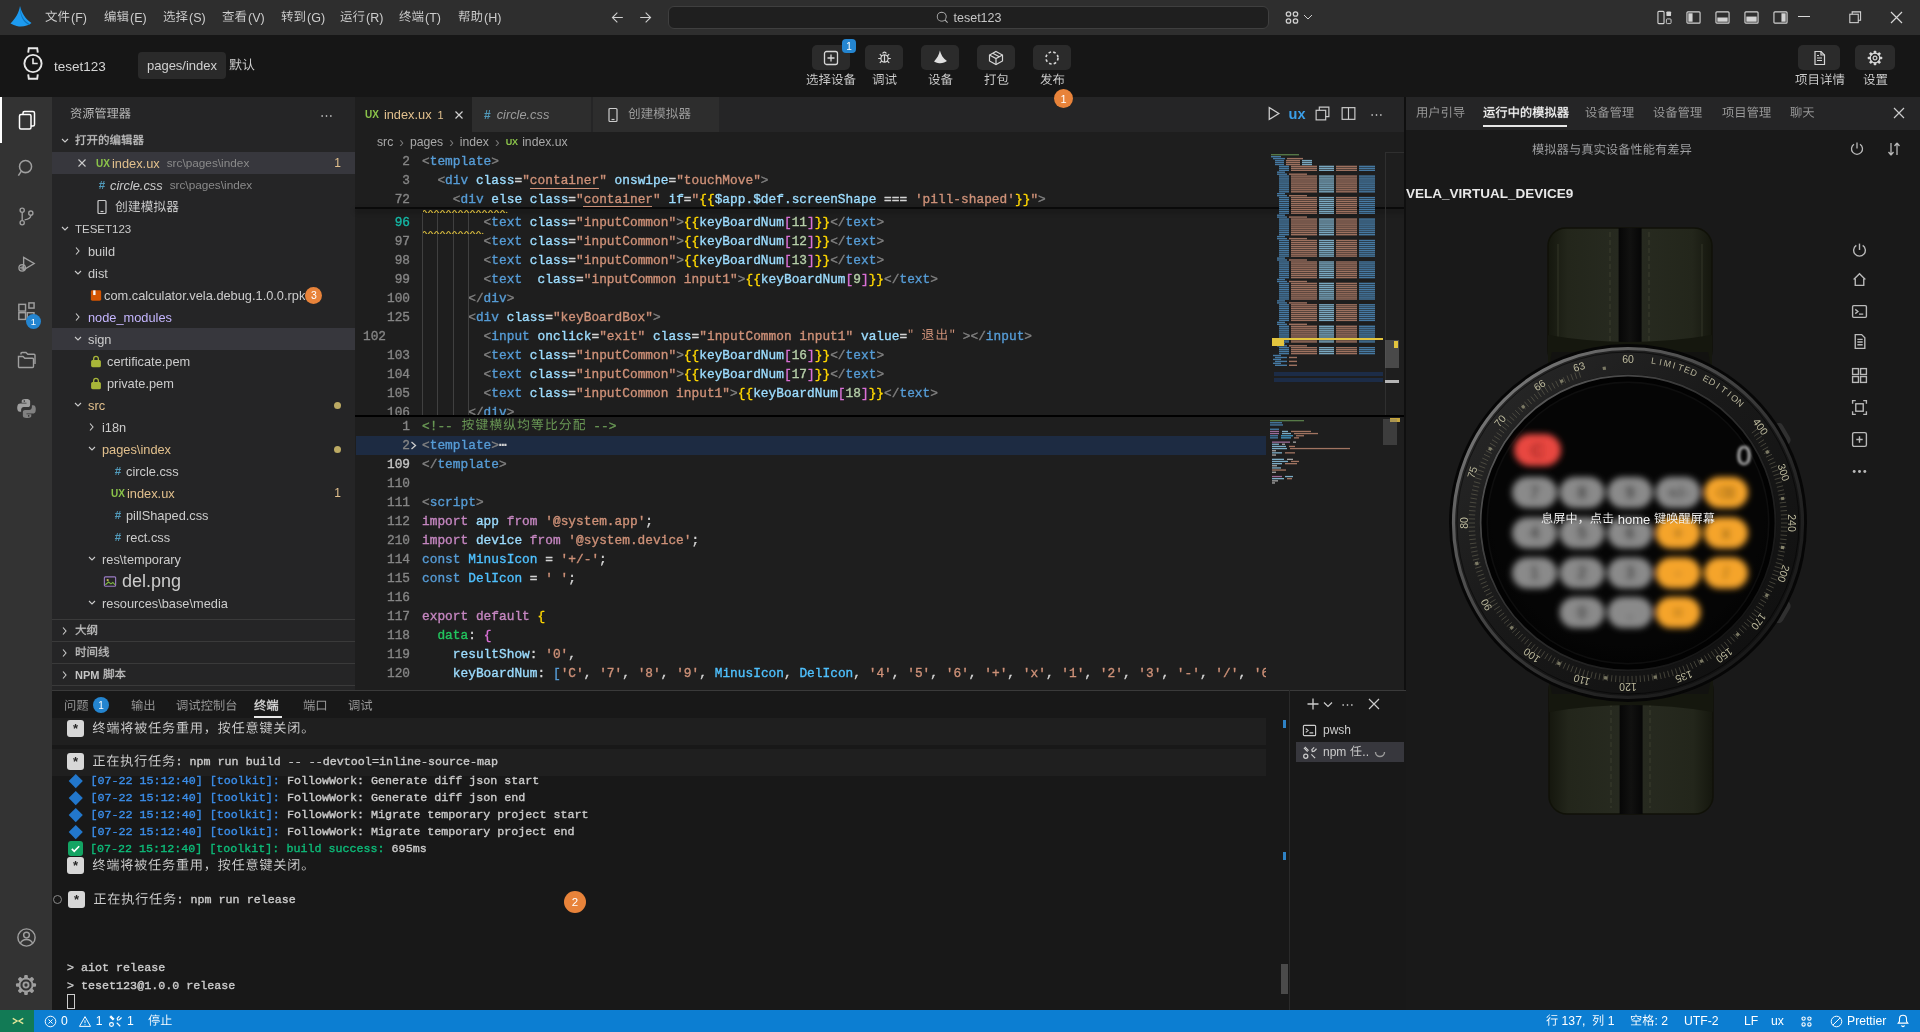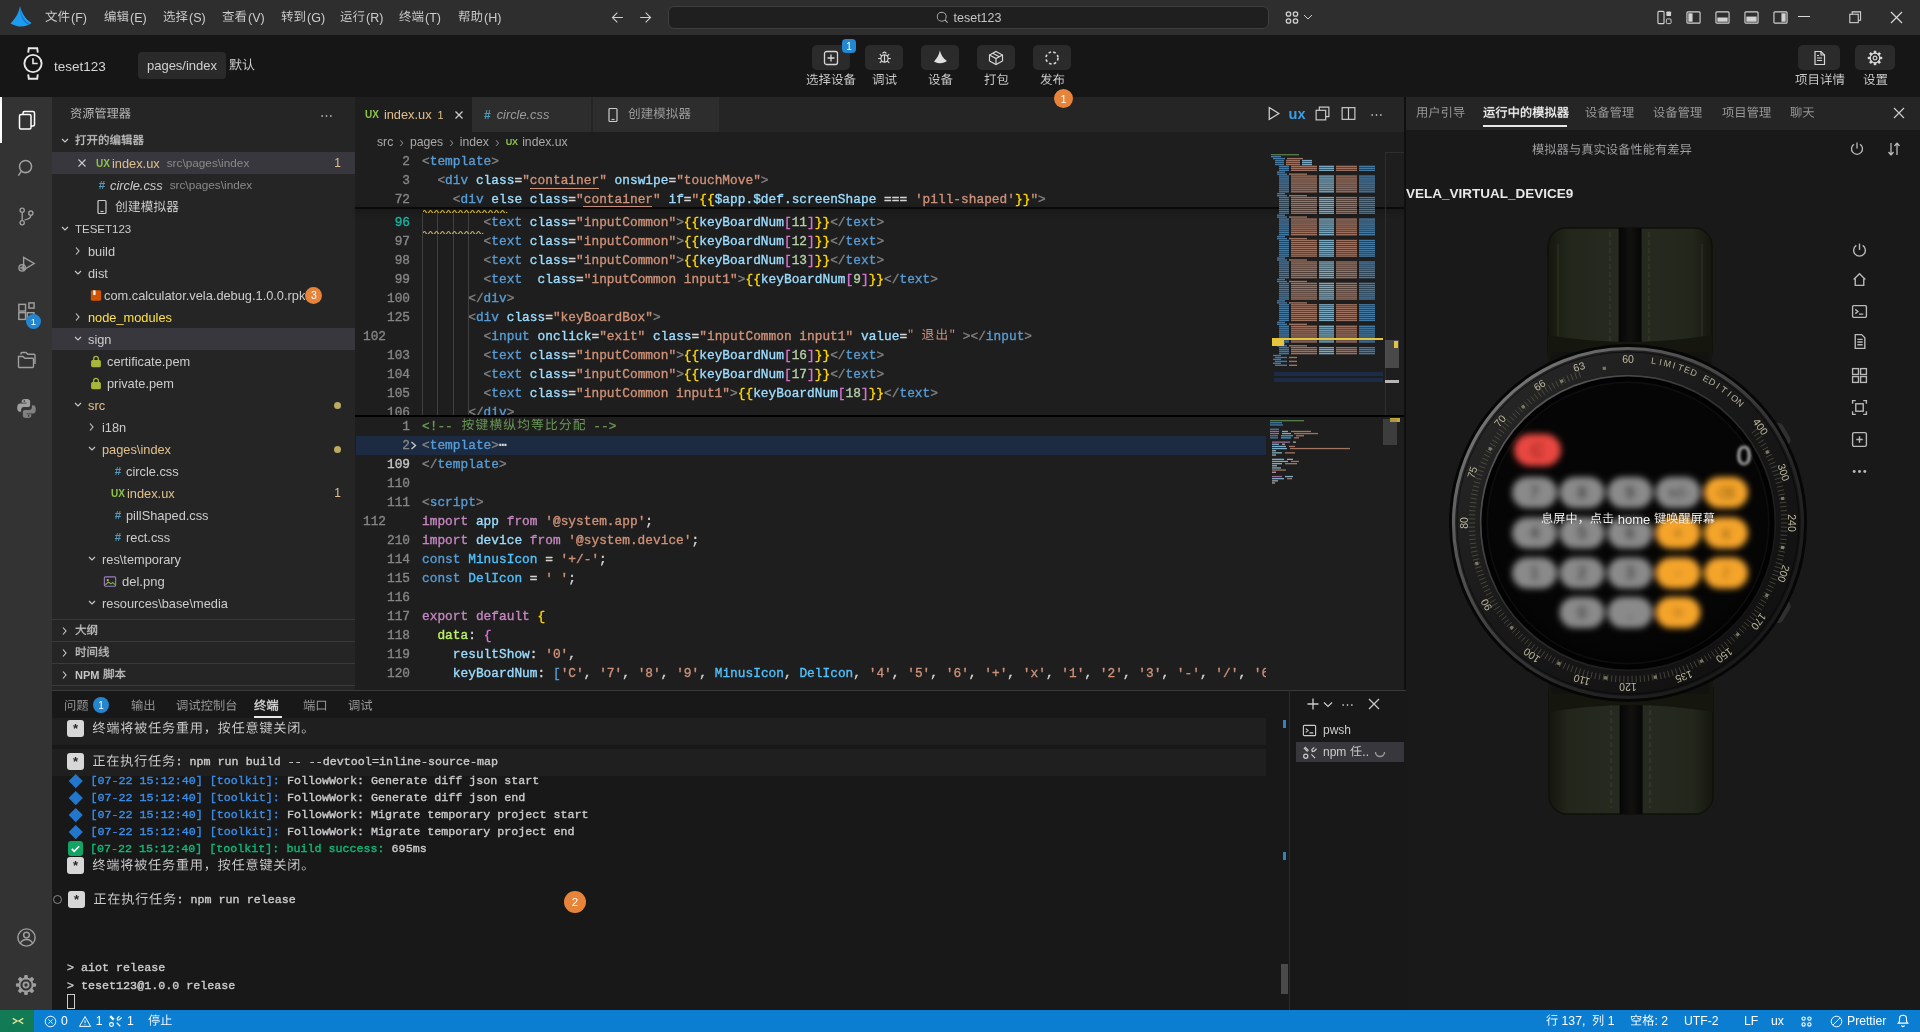--- a/index.html
+++ b/index.html
@@ -525,21 +525,21 @@
     <span style="width:3px"></span>
     <span style="font-size:12.8px;color:#cccccc;white-space:pre;">com.calculator.vela.debug.1.0.0.rpk</span>
     <span style="margin-left:auto;margin-right:14px;display:flex;align-items:center">
       <span style="background:#e8833a;width:17px;height:17px;border-radius:50%;color:#fff;font-size:10.5px;display:flex;align-items:center;justify-content:center;margin-right:23px">3</span>
     </span>
   </div>
 <div class="ab" style="left:52px;top:306px;width:303px;height:22px;display:flex;align-items:center;padding-left:18px;">
     <svg width="16" height="16" viewBox="0 0 16 16" style="flex:0 0 16px;margin-right:2px">
       <path d="M6 4.5l3 3.5-3 3.5" stroke="#cccccc" fill="none" stroke-width="1.1"></path>
     </svg>
-    <span style="font-size:12.8px;color:#fde047;white-space:pre;">node_modules</span>
+    <span style="font-size:12.8px;color:#c4b5fd;white-space:pre;">node_modules</span>
   </div>
 <div class="ab" style="left:52px;top:328px;width:303px;height:22px;display:flex;align-items:center;padding-left:18px;background:#37373d;">
     <svg width="16" height="16" viewBox="0 0 16 16" style="flex:0 0 16px;margin-right:2px">
       <path d="M5 6l3 3 3-3" stroke="#cccccc" fill="none" stroke-width="1.1"></path>
     </svg>
     <span style="font-size:12.8px;color:#cccccc;white-space:pre;">sign</span>
   </div>
 <div class="ab" style="left:52px;top:350px;width:303px;height:22px;display:flex;align-items:center;padding-left:36px;">
     <svg width="15" height="15" viewBox="0 0 16 16" style="flex:0 0 16px">
       <g fill="none" stroke="#a8b639" stroke-width="1.4">
@@ -609,21 +609,21 @@
     </svg>
     <span style="font-size:12.8px;color:#cccccc;white-space:pre;">res\temporary</span>
   </div>
 <div class="ab" style="left:52px;top:570px;width:303px;height:22px;display:flex;align-items:center;padding-left:50px;">
     <svg width="15" height="15" viewBox="0 0 16 16" style="flex:0 0 16px">
       <rect x="2" y="3" width="12" height="10" rx="1" fill="none" stroke="#9b7cc4" stroke-width="1.2"></rect>
       <circle cx="5.5" cy="6.5" r="1.2" fill="#c7b65a"></circle>
       <path d="M3 11.5l3.5-3 2.5 2 2-1.5 2.5 2.5" stroke="#7cb342" fill="none" stroke-width="1.2"></path>
     </svg>
     <span style="width:4px"></span>
-    <span style="font-size:13px;color:#cccccc;white-space:pre;">del.png</span>
+    <span style="font-size:18px;color:#cccccc;white-space:pre;">del.png</span>
   </div>
 <div class="ab" style="left:52px;top:592px;width:303px;height:22px;display:flex;align-items:center;padding-left:32px;">
     <svg width="16" height="16" viewBox="0 0 16 16" style="flex:0 0 16px;margin-right:2px">
       <path d="M5 6l3 3 3-3" stroke="#cccccc" fill="none" stroke-width="1.1"></path>
     </svg>
     <span style="font-size:12.8px;color:#cccccc;white-space:pre;">resources\base\media</span>
   </div>
 <div class="ab" style="left:52px;top:619px;width:303px;height:1px;background:#3a3a3a"></div>
 <div class="ab" style="left:52px;top:620px;width:303px;height:22px;display:flex;align-items:center;padding-left:5px;">
     <svg width="16" height="16" viewBox="0 0 16 16" style="flex:0 0 16px;margin-right:2px">
@@ -778,34 +778,34 @@
 <svg class="ab" style="left:406px;top:436px" width="16" height="19" viewBox="0 0 16 19">
     <path d="M5.5 6l4 3.5-4 3.5" stroke="#cccccc" fill="none" stroke-width="1.3"></path>
   </svg>
 <div class="ab M" style="left:422px;top:436px;height:19px;width:844px;overflow:hidden;font-size:12.8px;line-height:19px;white-space:pre;letter-spacing:0.02px"><span style="color:#808080;">&lt;</span><span style="color:#569cd6;">template</span><span style="color:#808080;">&gt;</span><span style="color:#d4d4d4;">⋯</span></div>
 <div class="ab M" style="left:363px;top:455px;width:47px;text-align:right;font-size:12.8px;line-height:19px;color:#c6c6c6">109</div>
 <div class="ab M" style="left:422px;top:455px;height:19px;width:844px;overflow:hidden;font-size:12.8px;line-height:19px;white-space:pre;letter-spacing:0.02px"><span style="color:#808080;">&lt;/</span><span style="color:#569cd6;">template</span><span style="color:#808080;">&gt;</span></div>
 <div class="ab M" style="left:363px;top:474px;width:47px;text-align:right;font-size:12.8px;line-height:19px;color:#858585">110</div>
 <div class="ab M" style="left:422px;top:474px;height:19px;width:844px;overflow:hidden;font-size:12.8px;line-height:19px;white-space:pre;letter-spacing:0.02px"></div>
 <div class="ab M" style="left:363px;top:493px;width:47px;text-align:right;font-size:12.8px;line-height:19px;color:#858585">111</div>
 <div class="ab M" style="left:422px;top:493px;height:19px;width:844px;overflow:hidden;font-size:12.8px;line-height:19px;white-space:pre;letter-spacing:0.02px"><span style="color:#808080;">&lt;</span><span style="color:#569cd6;">script</span><span style="color:#808080;">&gt;</span></div>
-<div class="ab M" style="left:363px;top:512px;width:47px;text-align:left;font-size:12.8px;line-height:19px;color:#858585">112</div>
+<div class="ab M" style="left:363px;top:512px;width:47px;text-align:right;font-size:12.8px;line-height:19px;color:#858585">112</div>
 <div class="ab M" style="left:422px;top:512px;height:19px;width:844px;overflow:hidden;font-size:12.8px;line-height:19px;white-space:pre;letter-spacing:0.02px"><span style="color:#c586c0;">import</span><span style="color:#d4d4d4;">&nbsp;</span><span style="color:#9cdcfe;">app</span><span style="color:#d4d4d4;">&nbsp;</span><span style="color:#c586c0;">from</span><span style="color:#d4d4d4;">&nbsp;</span><span style="color:#ce9178;">'@system.app'</span><span style="color:#d4d4d4;">;</span></div>
 <div class="ab M" style="left:363px;top:531px;width:47px;text-align:right;font-size:12.8px;line-height:19px;color:#858585">210</div>
 <div class="ab M" style="left:422px;top:531px;height:19px;width:844px;overflow:hidden;font-size:12.8px;line-height:19px;white-space:pre;letter-spacing:0.02px"><span style="color:#c586c0;">import</span><span style="color:#d4d4d4;">&nbsp;</span><span style="color:#9cdcfe;">device</span><span style="color:#d4d4d4;">&nbsp;</span><span style="color:#c586c0;">from</span><span style="color:#d4d4d4;">&nbsp;</span><span style="color:#ce9178;">'@system.device'</span><span style="color:#d4d4d4;">;</span></div>
 <div class="ab M" style="left:363px;top:550px;width:47px;text-align:right;font-size:12.8px;line-height:19px;color:#858585">114</div>
 <div class="ab M" style="left:422px;top:550px;height:19px;width:844px;overflow:hidden;font-size:12.8px;line-height:19px;white-space:pre;letter-spacing:0.02px"><span style="color:#569cd6;">const</span><span style="color:#d4d4d4;">&nbsp;</span><span style="color:#4fc1ff;">MinusIcon</span><span style="color:#d4d4d4;">&nbsp;=&nbsp;</span><span style="color:#ce9178;">'+/-'</span><span style="color:#d4d4d4;">;</span></div>
 <div class="ab M" style="left:363px;top:569px;width:47px;text-align:right;font-size:12.8px;line-height:19px;color:#858585">115</div>
 <div class="ab M" style="left:422px;top:569px;height:19px;width:844px;overflow:hidden;font-size:12.8px;line-height:19px;white-space:pre;letter-spacing:0.02px"><span style="color:#569cd6;">const</span><span style="color:#d4d4d4;">&nbsp;</span><span style="color:#4fc1ff;">DelIcon</span><span style="color:#d4d4d4;">&nbsp;=&nbsp;</span><span style="color:#ce9178;">'&nbsp;'</span><span style="color:#d4d4d4;">;</span></div>
 <div class="ab M" style="left:363px;top:588px;width:47px;text-align:right;font-size:12.8px;line-height:19px;color:#858585">116</div>
 <div class="ab M" style="left:422px;top:588px;height:19px;width:844px;overflow:hidden;font-size:12.8px;line-height:19px;white-space:pre;letter-spacing:0.02px"></div>
 <div class="ab M" style="left:363px;top:607px;width:47px;text-align:right;font-size:12.8px;line-height:19px;color:#858585">117</div>
 <div class="ab M" style="left:422px;top:607px;height:19px;width:844px;overflow:hidden;font-size:12.8px;line-height:19px;white-space:pre;letter-spacing:0.02px"><span style="color:#c586c0;">export</span><span style="color:#d4d4d4;">&nbsp;</span><span style="color:#c586c0;">default</span><span style="color:#d4d4d4;">&nbsp;</span><span style="color:#ffd700;">{</span></div>
 <div class="ab M" style="left:363px;top:626px;width:47px;text-align:right;font-size:12.8px;line-height:19px;color:#858585">118</div>
-<div class="ab M" style="left:422px;top:626px;height:19px;width:844px;overflow:hidden;font-size:12.8px;line-height:19px;white-space:pre;letter-spacing:0.02px"><span style="color:#d4d4d4;">&nbsp;&nbsp;</span><span style="color:#bef264;margin-top:28px;">data</span><span style="color:#d4d4d4;">:&nbsp;</span><span style="color:#da70d6;">{</span></div>
+<div class="ab M" style="left:422px;top:626px;height:19px;width:844px;overflow:hidden;font-size:12.8px;line-height:19px;white-space:pre;letter-spacing:0.02px"><span style="color:#d4d4d4;">&nbsp;&nbsp;</span><span style="color:#22c55e;margin-top:28px;">data</span><span style="color:#d4d4d4;">:&nbsp;</span><span style="color:#da70d6;">{</span></div>
 <div class="ab M" style="left:363px;top:645px;width:47px;text-align:right;font-size:12.8px;line-height:19px;color:#858585">119</div>
 <div class="ab M" style="left:422px;top:645px;height:19px;width:844px;overflow:hidden;font-size:12.8px;line-height:19px;white-space:pre;letter-spacing:0.02px"><span style="color:#d4d4d4;">&nbsp;&nbsp;&nbsp;&nbsp;</span><span style="color:#9cdcfe;">resultShow</span><span style="color:#d4d4d4;">:&nbsp;</span><span style="color:#ce9178;">'0'</span><span style="color:#d4d4d4;">,</span></div>
 <div class="ab M" style="left:363px;top:664px;width:47px;text-align:right;font-size:12.8px;line-height:19px;color:#858585">120</div>
 <div class="ab M" style="left:422px;top:664px;height:19px;width:844px;overflow:hidden;font-size:12.8px;line-height:19px;white-space:pre;letter-spacing:0.02px"><span style="color:#d4d4d4;">&nbsp;&nbsp;&nbsp;&nbsp;</span><span style="color:#9cdcfe;">keyBoardNum</span><span style="color:#d4d4d4;">:&nbsp;</span><span style="color:#569cd6;">[</span><span style="color:#ce9178;">'C'</span><span style="color:#d4d4d4;">,&nbsp;</span><span style="color:#ce9178;">'7'</span><span style="color:#d4d4d4;">,&nbsp;</span><span style="color:#ce9178;">'8'</span><span style="color:#d4d4d4;">,&nbsp;</span><span style="color:#ce9178;">'9'</span><span style="color:#d4d4d4;">,&nbsp;</span><span style="color:#4fc1ff;">MinusIcon</span><span style="color:#d4d4d4;">,&nbsp;</span><span style="color:#4fc1ff;">DelIcon</span><span style="color:#d4d4d4;">,&nbsp;</span><span style="color:#ce9178;">'4'</span><span style="color:#d4d4d4;">,&nbsp;</span><span style="color:#ce9178;">'5'</span><span style="color:#d4d4d4;">,&nbsp;</span><span style="color:#ce9178;">'6'</span><span style="color:#d4d4d4;">,&nbsp;</span><span style="color:#ce9178;">'+'</span><span style="color:#d4d4d4;">,&nbsp;</span><span style="color:#ce9178;">'x'</span><span style="color:#d4d4d4;">,&nbsp;</span><span style="color:#ce9178;">'1'</span><span style="color:#d4d4d4;">,&nbsp;</span><span style="color:#ce9178;">'2'</span><span style="color:#d4d4d4;">,&nbsp;</span><span style="color:#ce9178;">'3'</span><span style="color:#d4d4d4;">,&nbsp;</span><span style="color:#ce9178;">'-'</span><span style="color:#d4d4d4;">,&nbsp;</span><span style="color:#ce9178;">'/'</span><span style="color:#d4d4d4;">,&nbsp;</span><span style="color:#ce9178;">'6'</span></div>
 <svg class="ab" style="left:1267px;top:152px" width="130" height="260" viewBox="0 0 130 260">
     <rect x="4.0" y="2.0" width="28" height="1.4" fill="#6a9955" opacity=".72"></rect>
     <rect x="4.0" y="4.0" width="10" height="1.4" fill="#569cd6" opacity=".72"></rect>
     <rect x="6.0" y="5.9" width="12" height="1.4" fill="#569cd6" opacity=".72"></rect>
     <rect x="20.0" y="5.9" width="16" height="1.4" fill="#ce9178" opacity=".72"></rect>
     <rect x="8.0" y="7.9" width="9" height="1.4" fill="#569cd6" opacity=".72"></rect>

